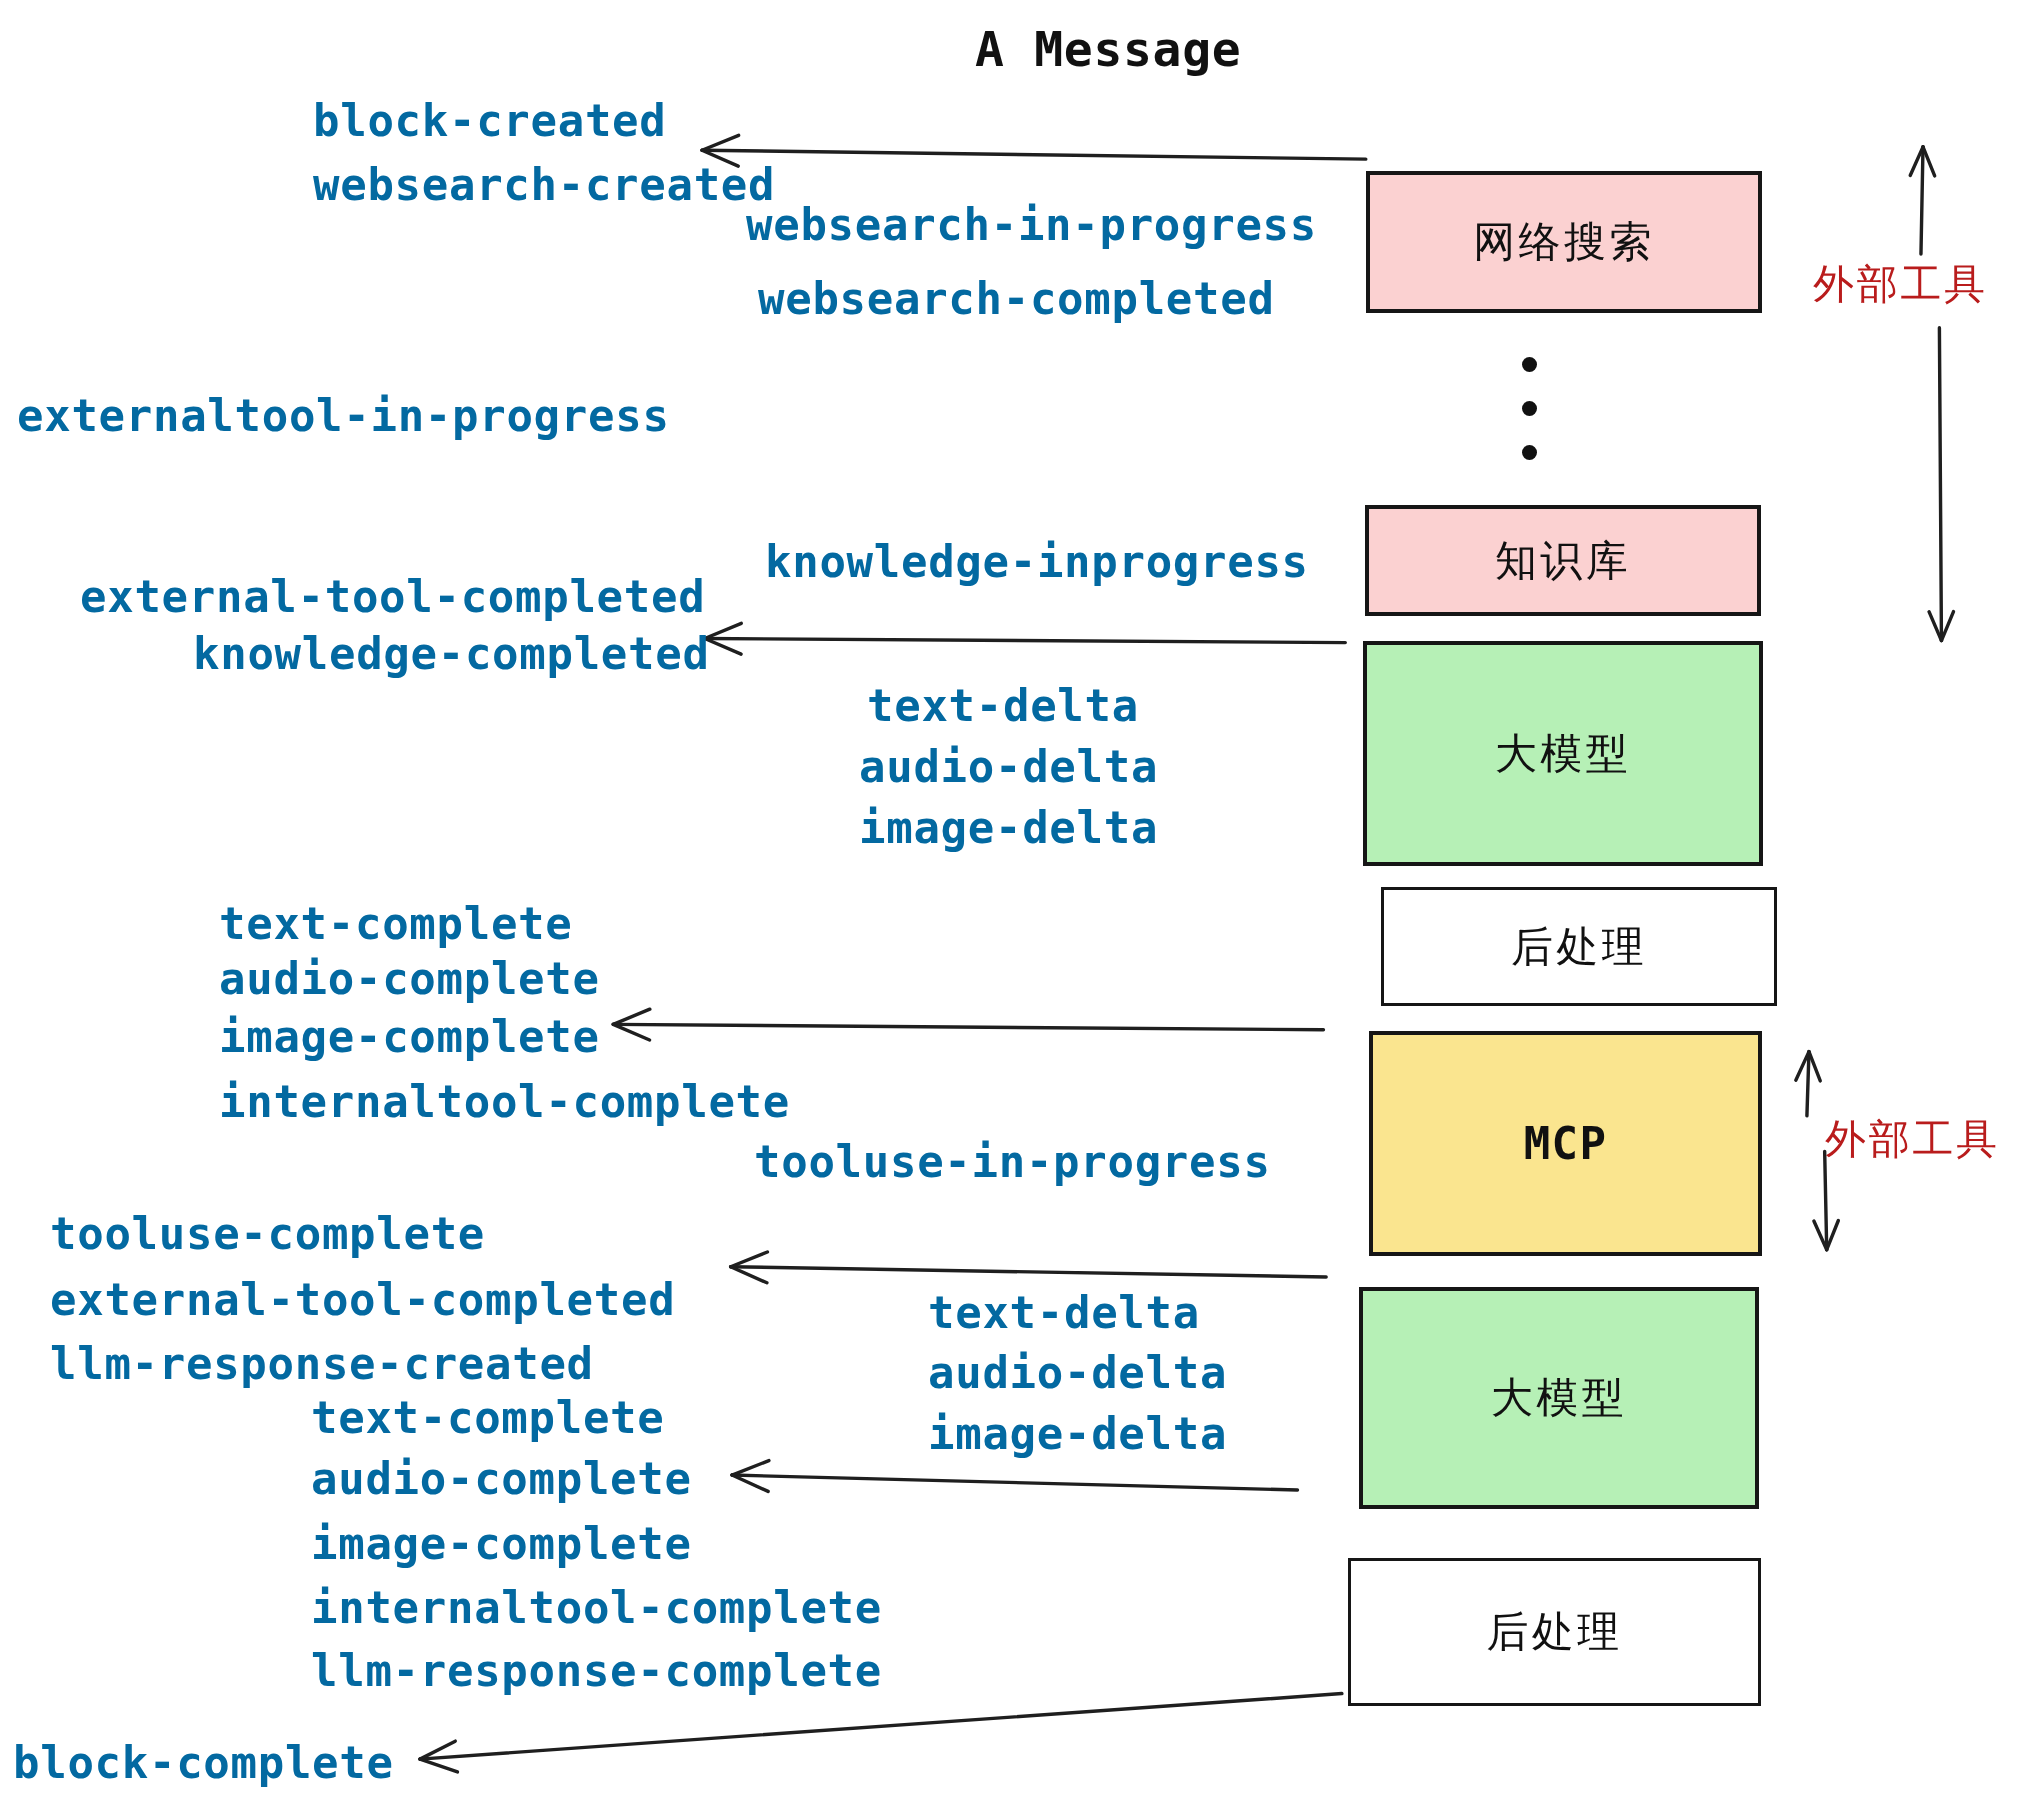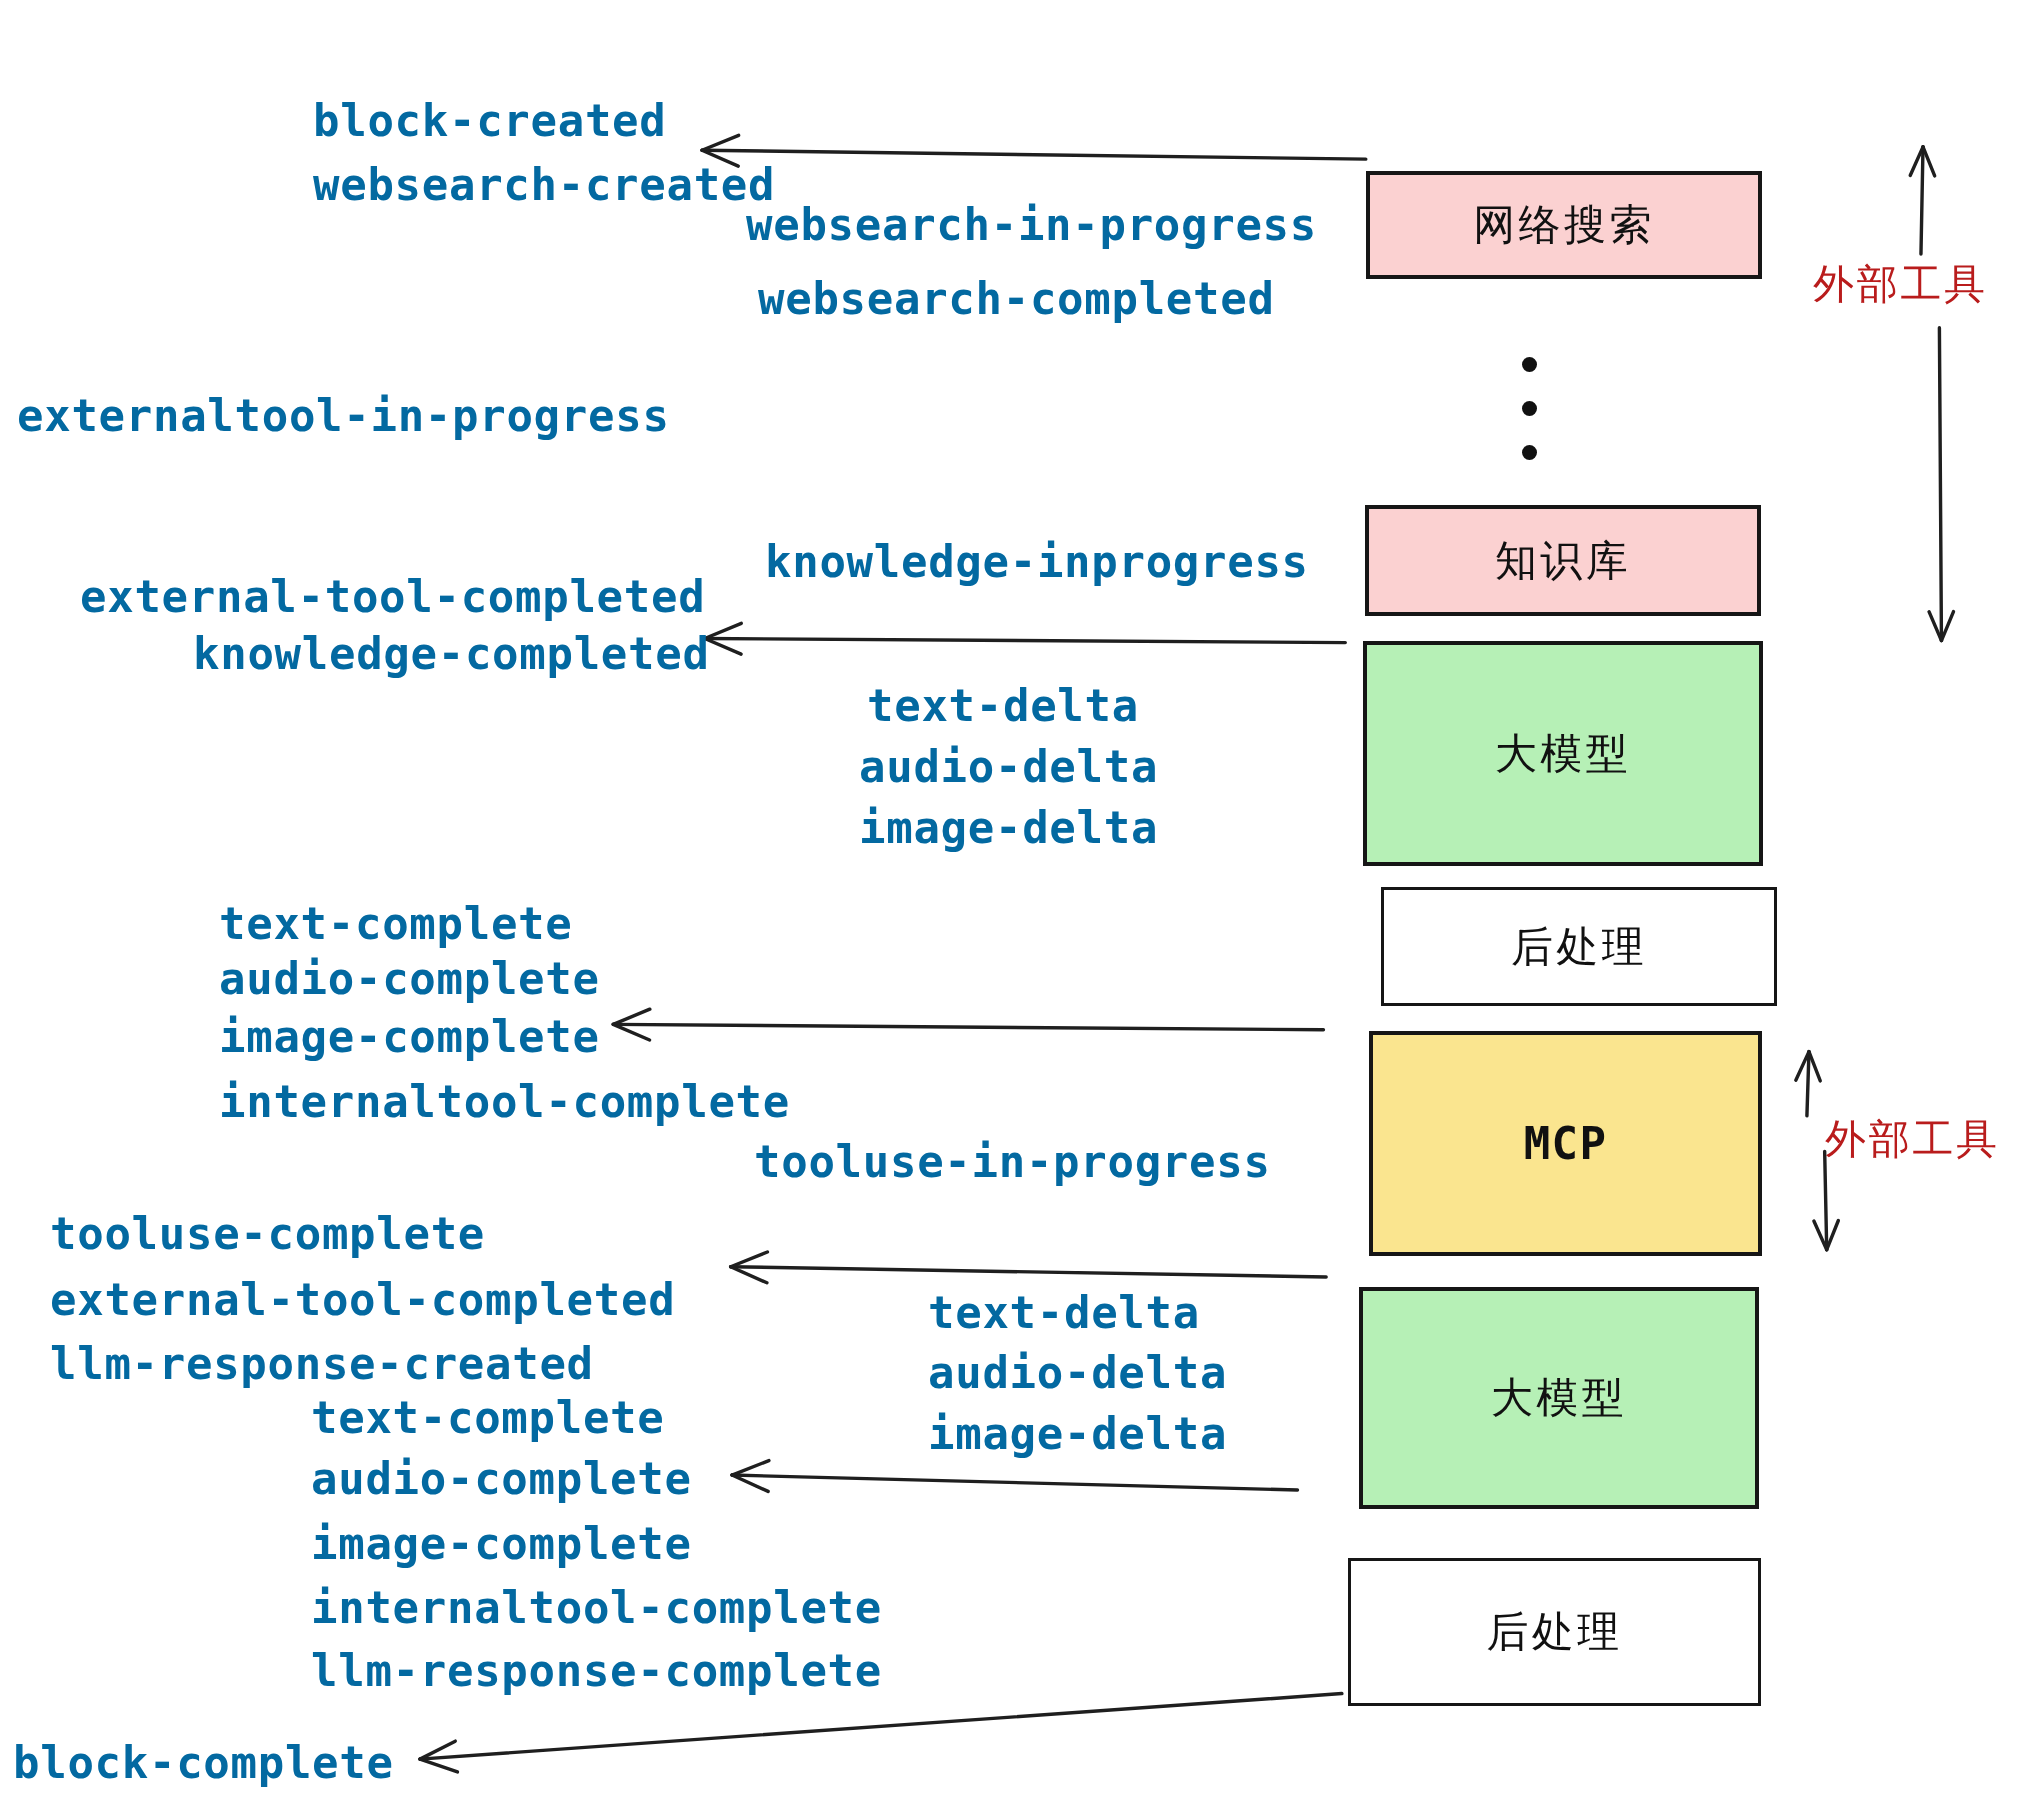--- a/index.html
+++ b/index.html
@@ -17,20 +17,21 @@
             color:#111;letter-spacing:3.4px;white-space:nowrap;}
   .box.mono span{font:700 44px "DejaVu Sans Mono","Liberation Mono",monospace;letter-spacing:1.4px;}
   .cjk{position:absolute;font:500 41px/55px "DejaVu Sans","Liberation Sans",sans-serif;
        color:#b91c1c;letter-spacing:2.7px;white-space:nowrap;}
   .dot{position:absolute;width:15px;height:15px;border-radius:50%;background:#111;}
 </style>
 </head>
 <body>
 
 <div class="canvas">
+  <div class="title">A Message</div>
   <svg class="wires" viewBox="0 0 2980 2630" width="2035" height="1796">
       <g>
         <line x1="2813" y1="372" x2="2816" y2="215" stroke="#1F1F1F" stroke-width="5" stroke-linecap="round"></line>
         <line x1="2816" y1="215" x2="2797.280578405337" y2="257.0188440483704" stroke="#1F1F1F" stroke-width="5" stroke-linecap="round"></line>
         <line x1="2816" y1="215" x2="2833.1005270905557" y2="257.7033016665593" stroke="#1F1F1F" stroke-width="5" stroke-linecap="round"></line>
       </g>
       <g>
         <line x1="2840" y1="480" x2="2843" y2="938" stroke="#1F1F1F" stroke-width="5" stroke-linecap="round"></line>
         <line x1="2843" y1="938" x2="2860.6353404966126" y2="895.5147700304149" stroke="#1F1F1F" stroke-width="5" stroke-linecap="round"></line>
         <line x1="2843" y1="938" x2="2824.809621553663" y2="895.7494363117006" stroke="#1F1F1F" stroke-width="5" stroke-linecap="round"></line>
@@ -100,21 +101,21 @@
       <div class="evt" style="left: 928px; top: 1285px;">text-delta</div>
       <div class="evt" style="left: 928px; top: 1345px;">audio-delta</div>
       <div class="evt" style="left: 928px; top: 1406px;">image-delta</div>
       <div class="evt" style="left: 311px; top: 1451px;">audio-complete</div>
       <div class="evt" style="left: 311px; top: 1516px;">image-complete</div>
       <div class="evt" style="left: 311px; top: 1580px;">internaltool-complete</div>
       <div class="evt" style="left: 311px; top: 1643px;">llm-response-complete</div>
       <div class="evt" style="left: 13px; top: 1735px; text-align: right;">block-complete</div>
     </div>
   <div id="boxes-layer">
-      <div class="box" style="left: 1366px; top: 171px; width: 396px; height: 108px; background: rgb(251, 209, 209); border-width: 4.8px;">
+      <div class="box" style="left: 1366px; top: 171px; width: 396px; height: 142px; background: rgb(251, 209, 209); border-width: 4.8px;">
         <span>网络搜索</span>
       </div>
       <div class="box" style="left: 1365px; top: 505px; width: 396px; height: 111px; background: rgb(251, 209, 209); border-width: 4.8px;">
         <span>知识库</span>
       </div>
       <div class="box" style="left: 1363px; top: 641px; width: 400px; height: 225px; background: rgb(182, 240, 182); border-width: 4.8px;">
         <span>大模型</span>
       </div>
       <div class="box" style="left: 1381px; top: 887px; width: 396px; height: 119px; background: rgb(255, 255, 255); border-width: 3.4px;">
         <span>后处理</span>

